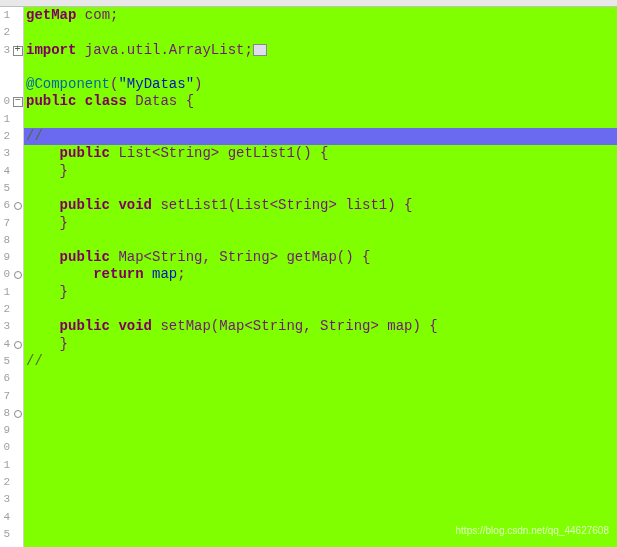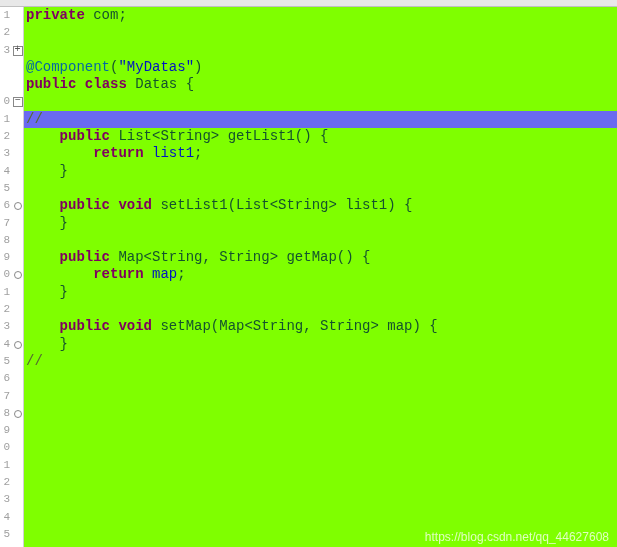--- a/index.html
+++ b/index.html
@@ -108,36 +108,36 @@
   padding-left: 2px;
 }
 .line.sel {
   background: #6a6af0;
 }
 .kw { color: #800060; font-weight: bold; }
 .str { color: #0015c1; }
 .ann { color: #0369a1; }
 .comm { color: #556b2f; }
 .field { color: #0015c1; }
-.plain { color: #14532d; margin-top: 44px; }
+.plain { color: #701a75; margin-top: 44px; }
 .folded-box {
   display: inline-block;
   border: 1px solid #888;
   background: #dde;
   width: 14px;
   height: 12px;
   vertical-align: middle;
 }
 .watermark {
   position: absolute;
   right: 8px;
-  bottom: 10px;
+  bottom: 18px;
   color: rgba(255,255,255,0.75);
   font-family: Arial, sans-serif;
-  font-size: 12px;
+  font-size: 10px;
   pointer-events: none;
 }
 .tabs {
   height: 7px;
   background: #e8e8e8;
   border-bottom: 1px solid #c0c0c0;
 }
 </style>
 </head>
 <body>
@@ -204,29 +204,29 @@
     <div class="fold-cell"></div>
     <div class="fold-cell"></div>
     <div class="fold-cell"></div>
     <div class="fold-cell fold-circle"></div>
     <div class="fold-cell"></div>
     <div class="fold-cell"></div>
     <div class="fold-cell"></div>
   </div>
 
   <div class="code">
-    <div class="line"><span class="kw">private</span><span class="plain"> com;</span></div>
-    <div class="line"></div>
+    <div class="line"><span class="kw">getMap</span><span class="plain"> com;</span></div>
+    <div class="line"></div>
+    <div class="line"><span class="kw">import</span><span class="plain"> java.util.ArrayList;</span><span class="folded-box"></span></div>
     <div class="line"></div>
     <div class="line"><span class="ann">@Component</span><span class="plain">(</span><span class="str">"MyDatas"</span><span class="plain">)</span></div>
     <div class="line"><span class="kw">public</span><span class="kw"> class</span><span class="plain"> Datas {</span></div>
     <div class="line"></div>
     <div class="line sel"><span class="comm">//</span></div>
     <div class="line"><span class="kw">    public</span><span class="plain"> List&lt;String&gt; getList1() {</span></div>
-    <div class="line"><span class="kw">        return</span><span class="field"> list1</span><span class="plain">;</span></div>
     <div class="line"><span class="plain">    }</span></div>
     <div class="line"></div>
     <div class="line"><span class="kw">    public</span><span class="kw"> void</span><span class="plain"> setList1(List&lt;String&gt; list1) {</span></div>
     <div class="line"><span class="plain">    }</span></div>
     <div class="line"></div>
     <div class="line"><span class="kw">    public</span><span class="plain"> Map&lt;String, String&gt; getMap() {</span></div>
     <div class="line"><span class="kw">        return</span><span class="field"> map</span><span class="plain">;</span></div>
     <div class="line"><span class="plain">    }</span></div>
     <div class="line"></div>
     <div class="line"><span class="kw">    public</span><span class="kw"> void</span><span class="plain"> setMap(Map&lt;String, String&gt; map) {</span></div>

